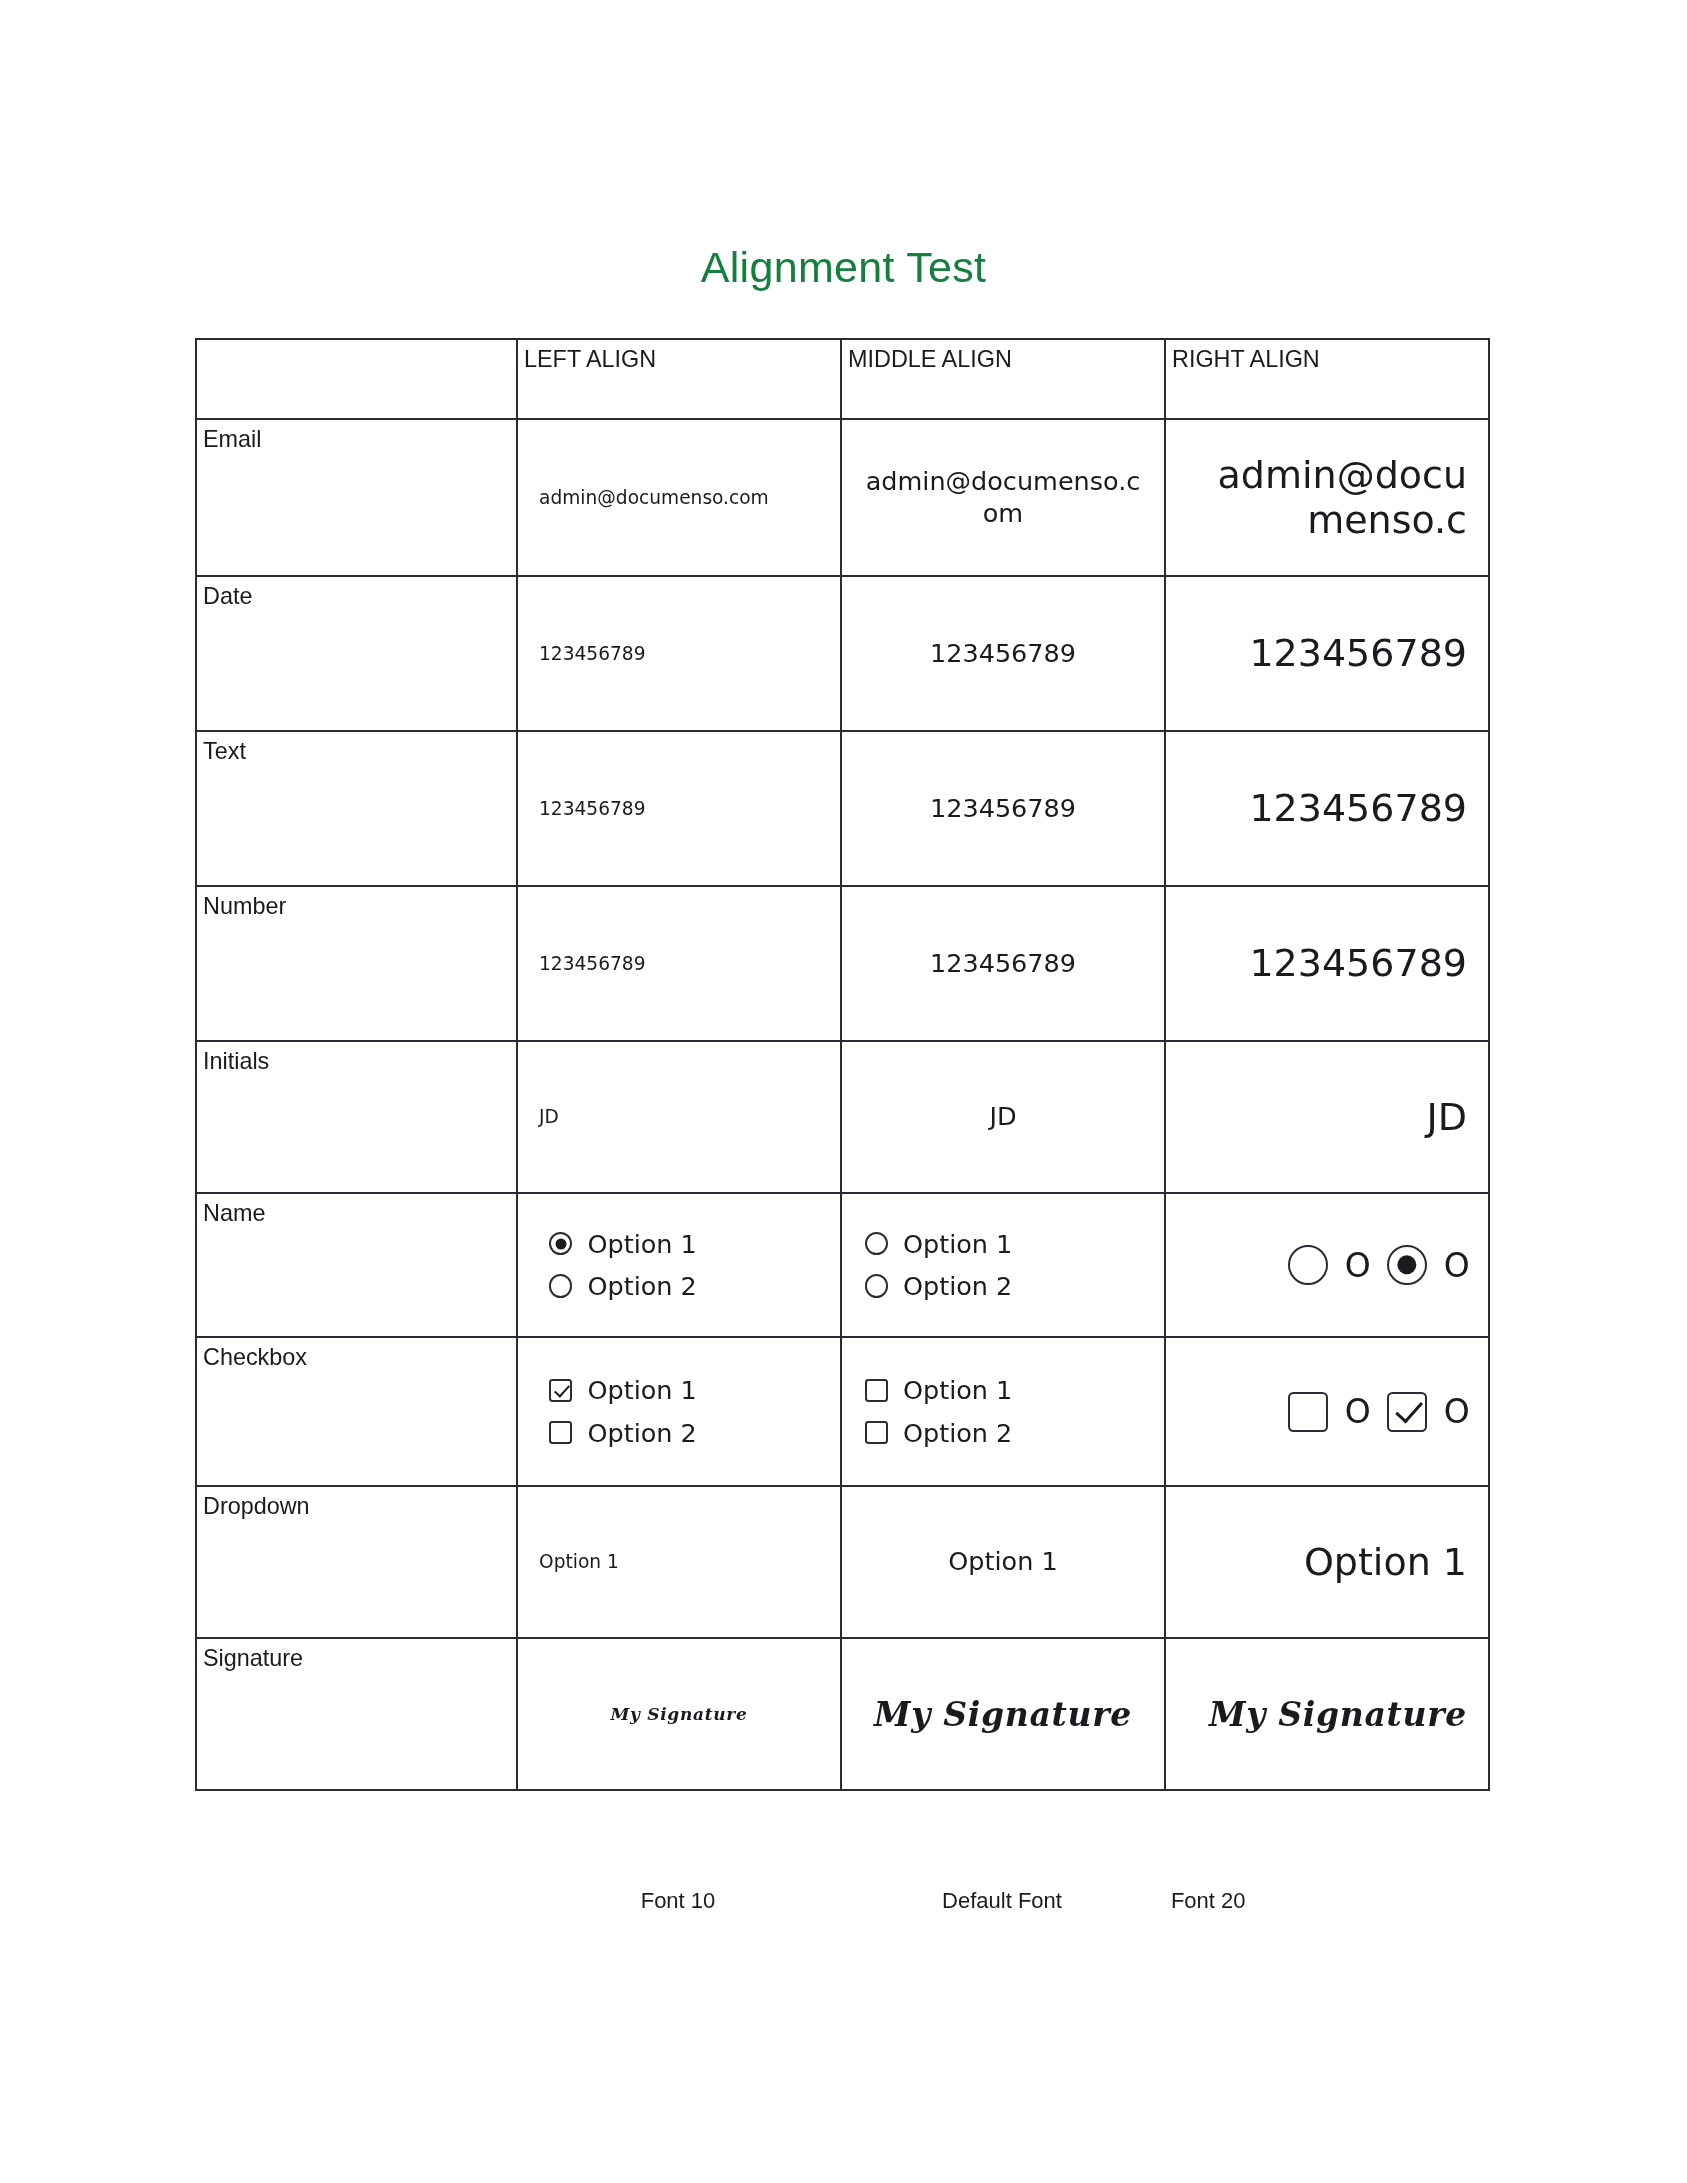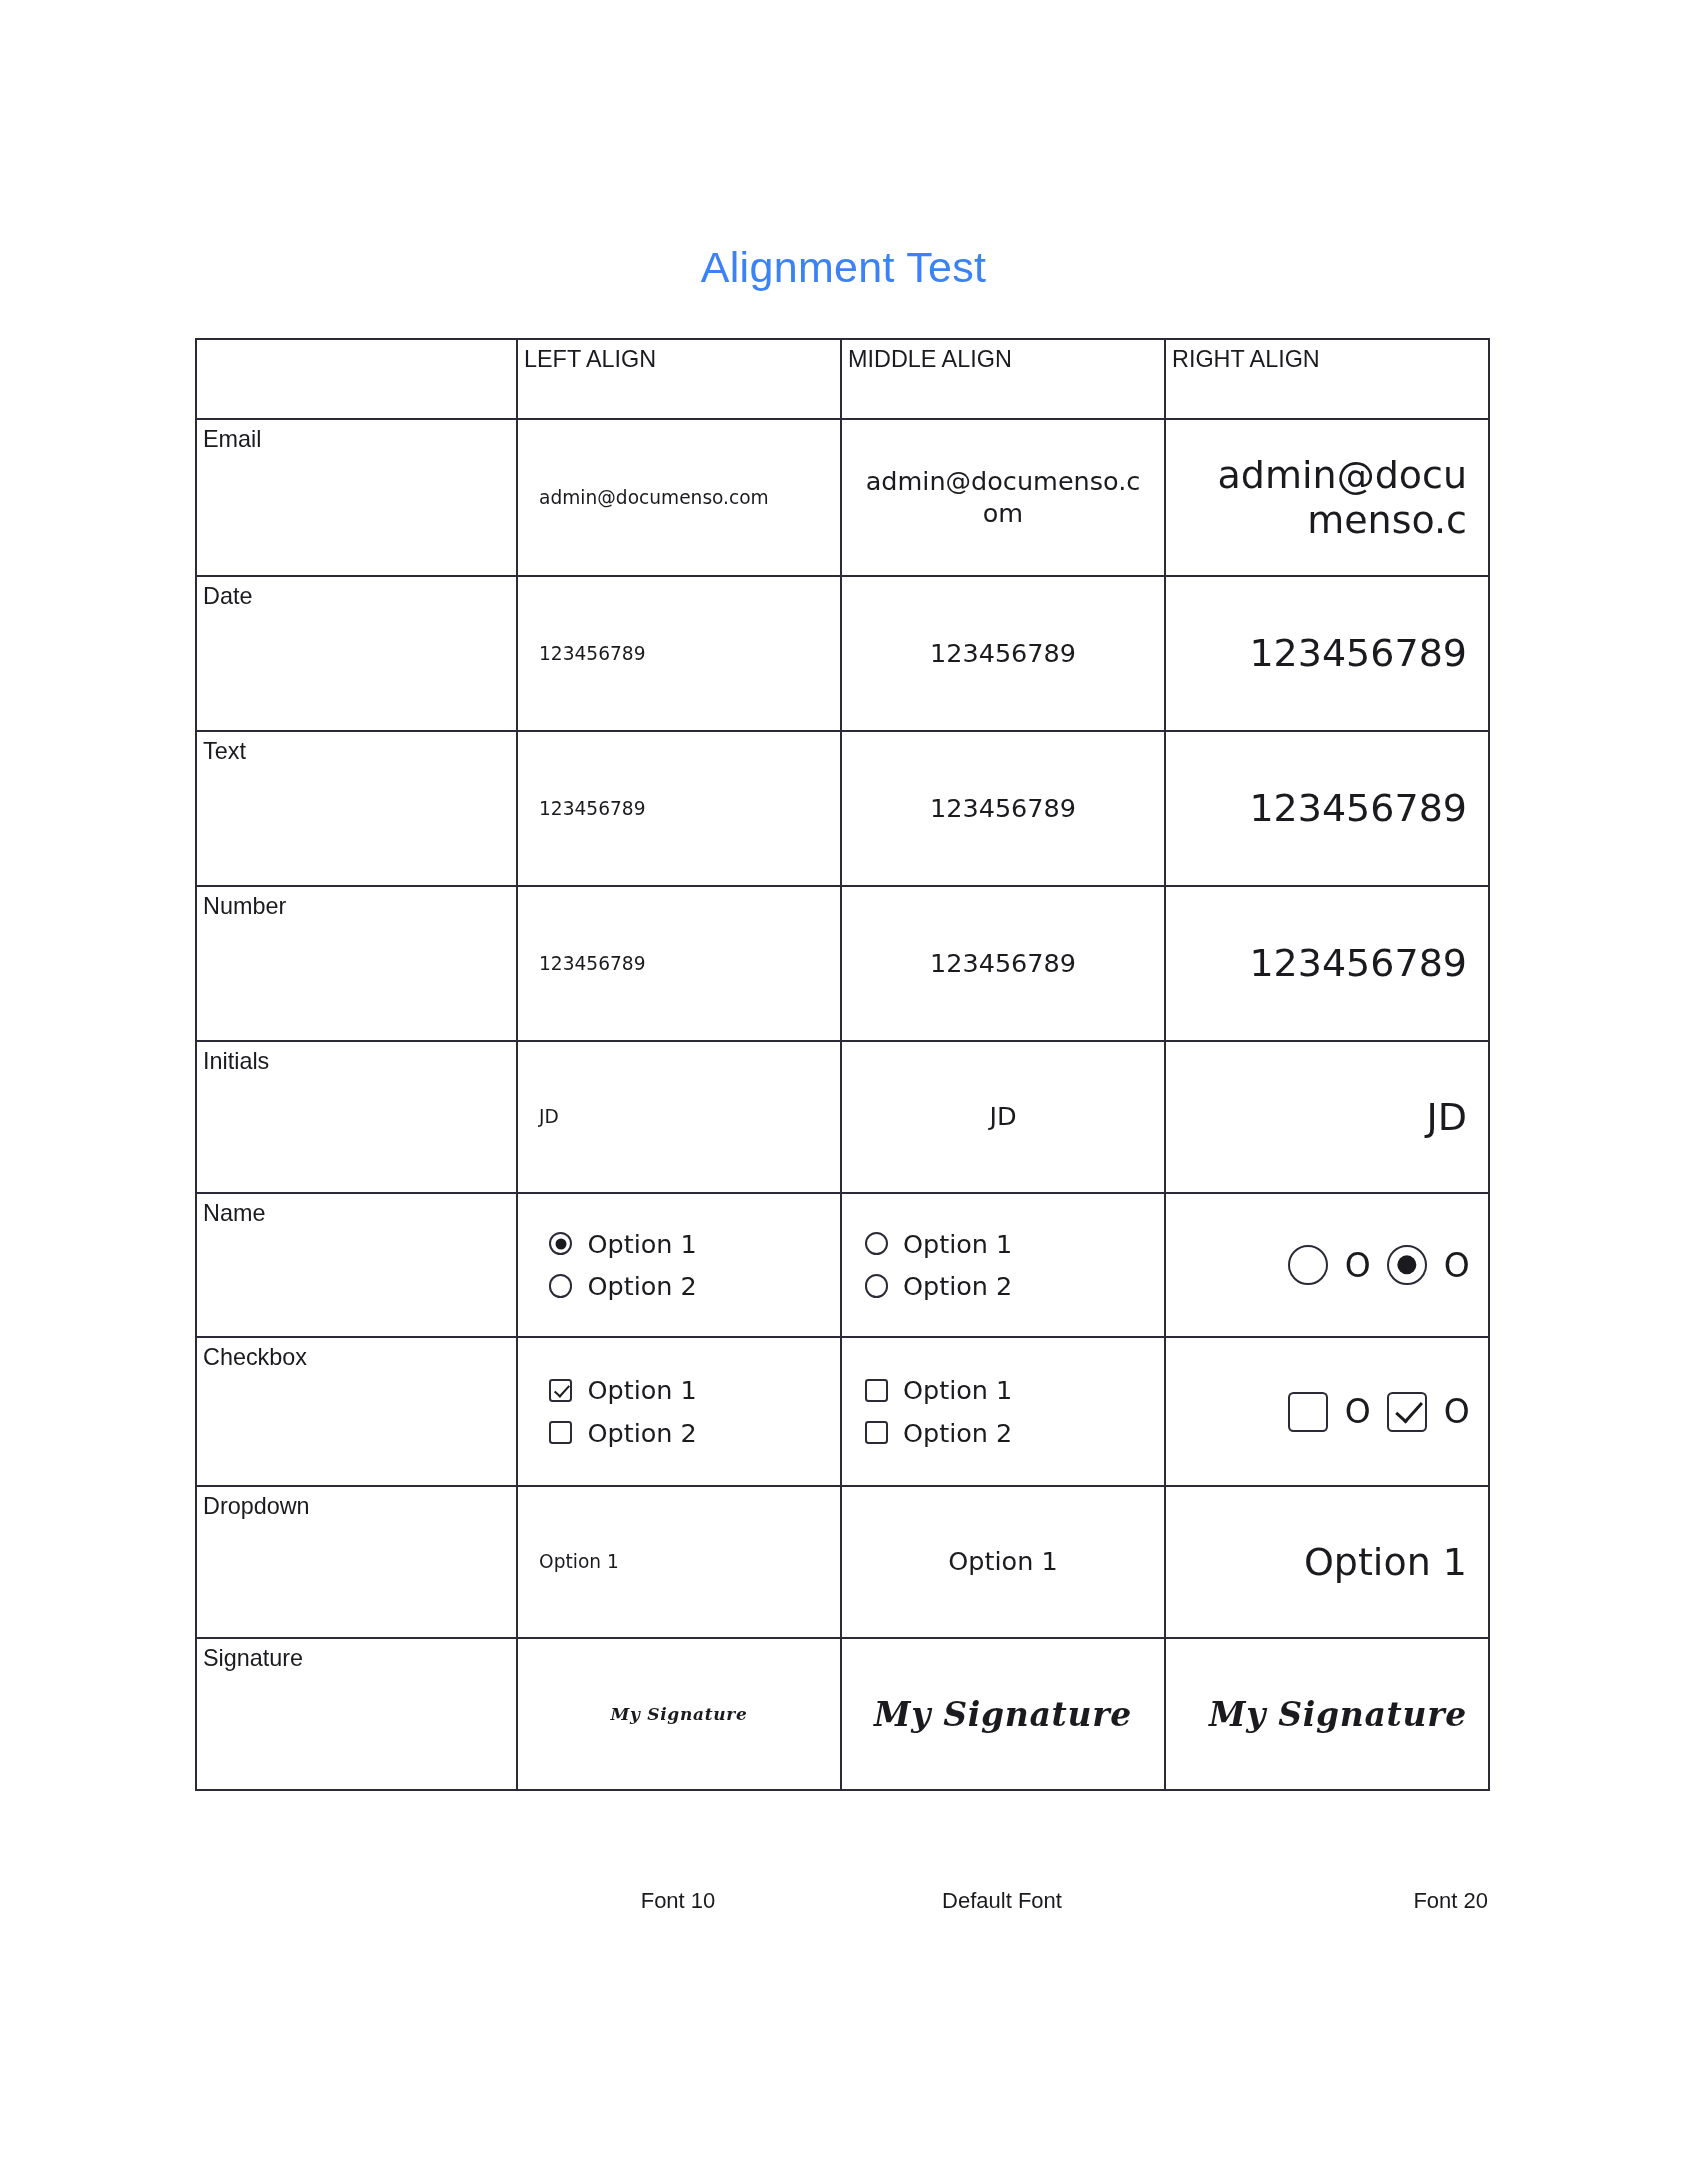--- a/index.html
+++ b/index.html
@@ -23,21 +23,21 @@
     background: #ffffff;
   }
   .title {
     position: absolute;
     left: 0;
     top: 243px;
     width: 1687px;
     text-align: center;
     font-size: 43px;
     font-family: "Liberation Sans", sans-serif;
-    color: #3b82f6;
+    color: #15803d;
     letter-spacing: 0.3px;
   }
   table.align-table {
     position: absolute;
     left: 195px;
     top: 338px;
     width: 1293px;
     border-collapse: collapse;
     table-layout: fixed;
   }
@@ -226,21 +226,21 @@
     font-family: "Liberation Sans", sans-serif;
     font-size: 22px;
     color: #1b1b1f;
   }
   .fn {
     position: absolute;
     top: 0;
   }
   .fn-a { left: 321px; width: 324px; text-align: center; }
   .fn-b { left: 645px; width: 324px; text-align: center; }
-  .fn-c { left: 969px; width: 324px; text-align: right; padding-left: 6.9px; box-sizing: border-box; }
+  .fn-c { left: 969px; width: 324px; text-align: left; padding-left: 6.9px; box-sizing: border-box; }
 </style>
 </head>
 <body>
 
 <div class="page">
 
   <div class="title">Alignment Test</div>
 
   <table class="align-table">
     <colgroup>

